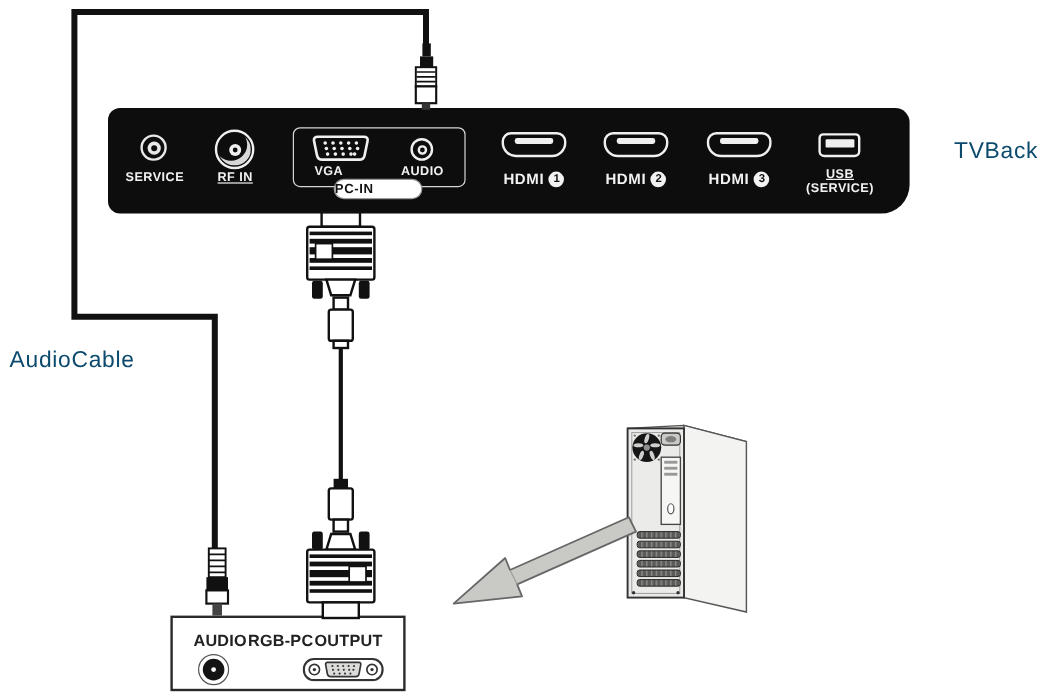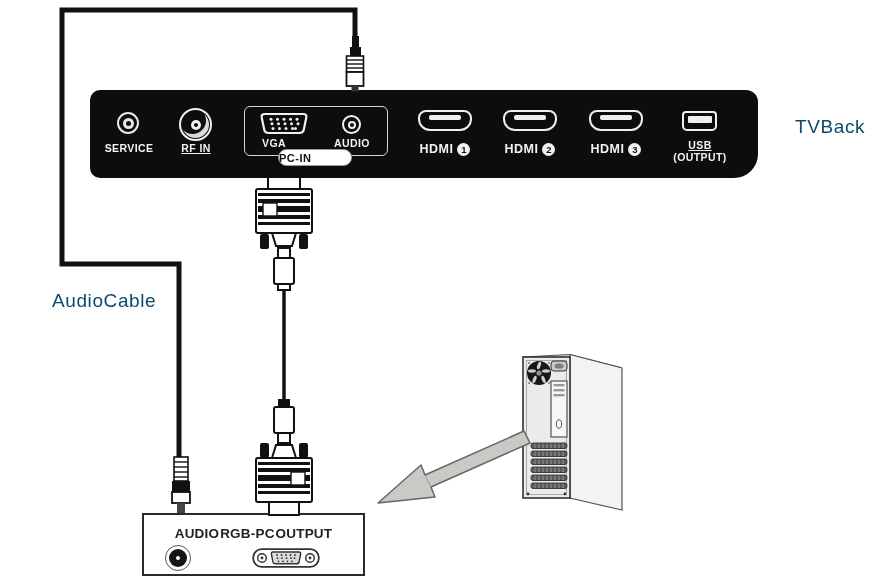--- a/index.html
+++ b/index.html
@@ -45,21 +45,21 @@
   .hdmi-label-row { display:flex; align-items:center; justify-content:center; gap:4px; }
   .hdmi-word { color:#f2f2f2; font-size:12.5px; font-weight:bold; letter-spacing:0.5px; }
   .circle-num { width:13px; height:13px; background:#f2f2f2; color:#111; border-radius:50%;
                 font-size:9.5px; font-weight:bold; line-height:13px; text-align:center; }
 
   .usb-socket { width:35px; height:20px; border:2px solid #f0f0f0; border-radius:4px 4px 5px 5px;
                 display:flex; justify-content:center; }
   .usb-bar { width:24px; height:7px; background:#f0f0f0; border-radius:1px; margin-top:3px; }
 
   
-  .output-box { left:142px; top:513px; width:223px; height:63px; background:#fff;
+  .output-box { left:142px; top:513px; width:196px; height:63px; background:#fff;
                 border:2px solid #2a2a2a; z-index:2; }
   .output-title { font-size:13.5px; font-weight:600; color:#222; letter-spacing:0.2px;
                   word-spacing:-3px; text-align:center; white-space:nowrap; }
   .outjack-outer { width:26px; height:26px; border:1.5px solid #555; border-radius:50%;
                    display:flex; align-items:center; justify-content:center; }
   .outjack-mid { width:18px; height:18px; background:#141414; border-radius:50%;
                  display:flex; align-items:center; justify-content:center; }
   .outjack-dot { width:4px; height:4px; background:#fff; border-radius:50%; }
 
   svg { display:block; }
@@ -148,21 +148,21 @@
     </div>
     <div class="abs hdmi-label-row" style="left:488px; top:52px; width:76px;">
       <span class="hdmi-word">HDMI</span>
       <span class="circle-num">3</span>
     </div>
 
     <div class="abs usb-socket" style="left:592px; top:21px;">
       <div class="usb-bar"></div>
     </div>
     <div class="abs port-label" style="left:572px; top:49px; width:76px;text-decoration:underline;">USB</div>
-    <div class="abs port-label" style="left:572px; top:61px; width:76px;">(OUTPUT)</div>
+    <div class="abs port-label" style="left:572px; top:61px; width:76px;">(SERVICE)</div>
   </div>
 
   <svg class="abs" style="left:342px; top:36px; z-index:3" width="26" height="56" viewBox="0 0 26 56">
     <rect x="10" y="0" width="7" height="11" fill="#111"></rect>
     <rect x="8" y="11" width="11" height="9" fill="#111"></rect>
     <rect x="4.5" y="20" width="17" height="16" fill="#fff" stroke="#111" stroke-width="1.6"></rect>
     <line x1="5" y1="24" x2="21" y2="24" stroke="#111" stroke-width="1.4"></line>
     <line x1="5" y1="28" x2="21" y2="28" stroke="#111" stroke-width="1.4"></line>
     <line x1="5" y1="32" x2="21" y2="32" stroke="#111" stroke-width="1.4"></line>
     <rect x="4.5" y="36" width="17" height="14" fill="#fff" stroke="#111" stroke-width="1.8"></rect>
@@ -302,15 +302,15 @@
     <circle cx="16" cy="146" r="1.4" fill="#333"></circle>
     <circle cx="53" cy="146" r="1.4" fill="#333"></circle>
   </svg>
 
   <svg class="abs" style="left:370px; top:425px; z-index:2" width="165" height="85" viewBox="0 0 165 85">
     <polygon points="8,78 51,40 55,50 154,6 160,18 61,62 65,72" fill="#c9c9c5" stroke="#666" stroke-width="1.5" stroke-linejoin="round"></polygon>
     <line x1="55" y1="50" x2="61" y2="62" stroke="#9b9b99" stroke-width="1"></line>
   </svg>
 
   <div class="abs big-label" style="left:795px; top:116px;">TVBack</div>
-  <div class="abs big-label" style="left:8px; top:290px;margin-left:44px;">AudioCable</div>
+  <div class="abs big-label" style="left:8px; top:290px;">AudioCable</div>
 
 </div>
 
 </body></html>

